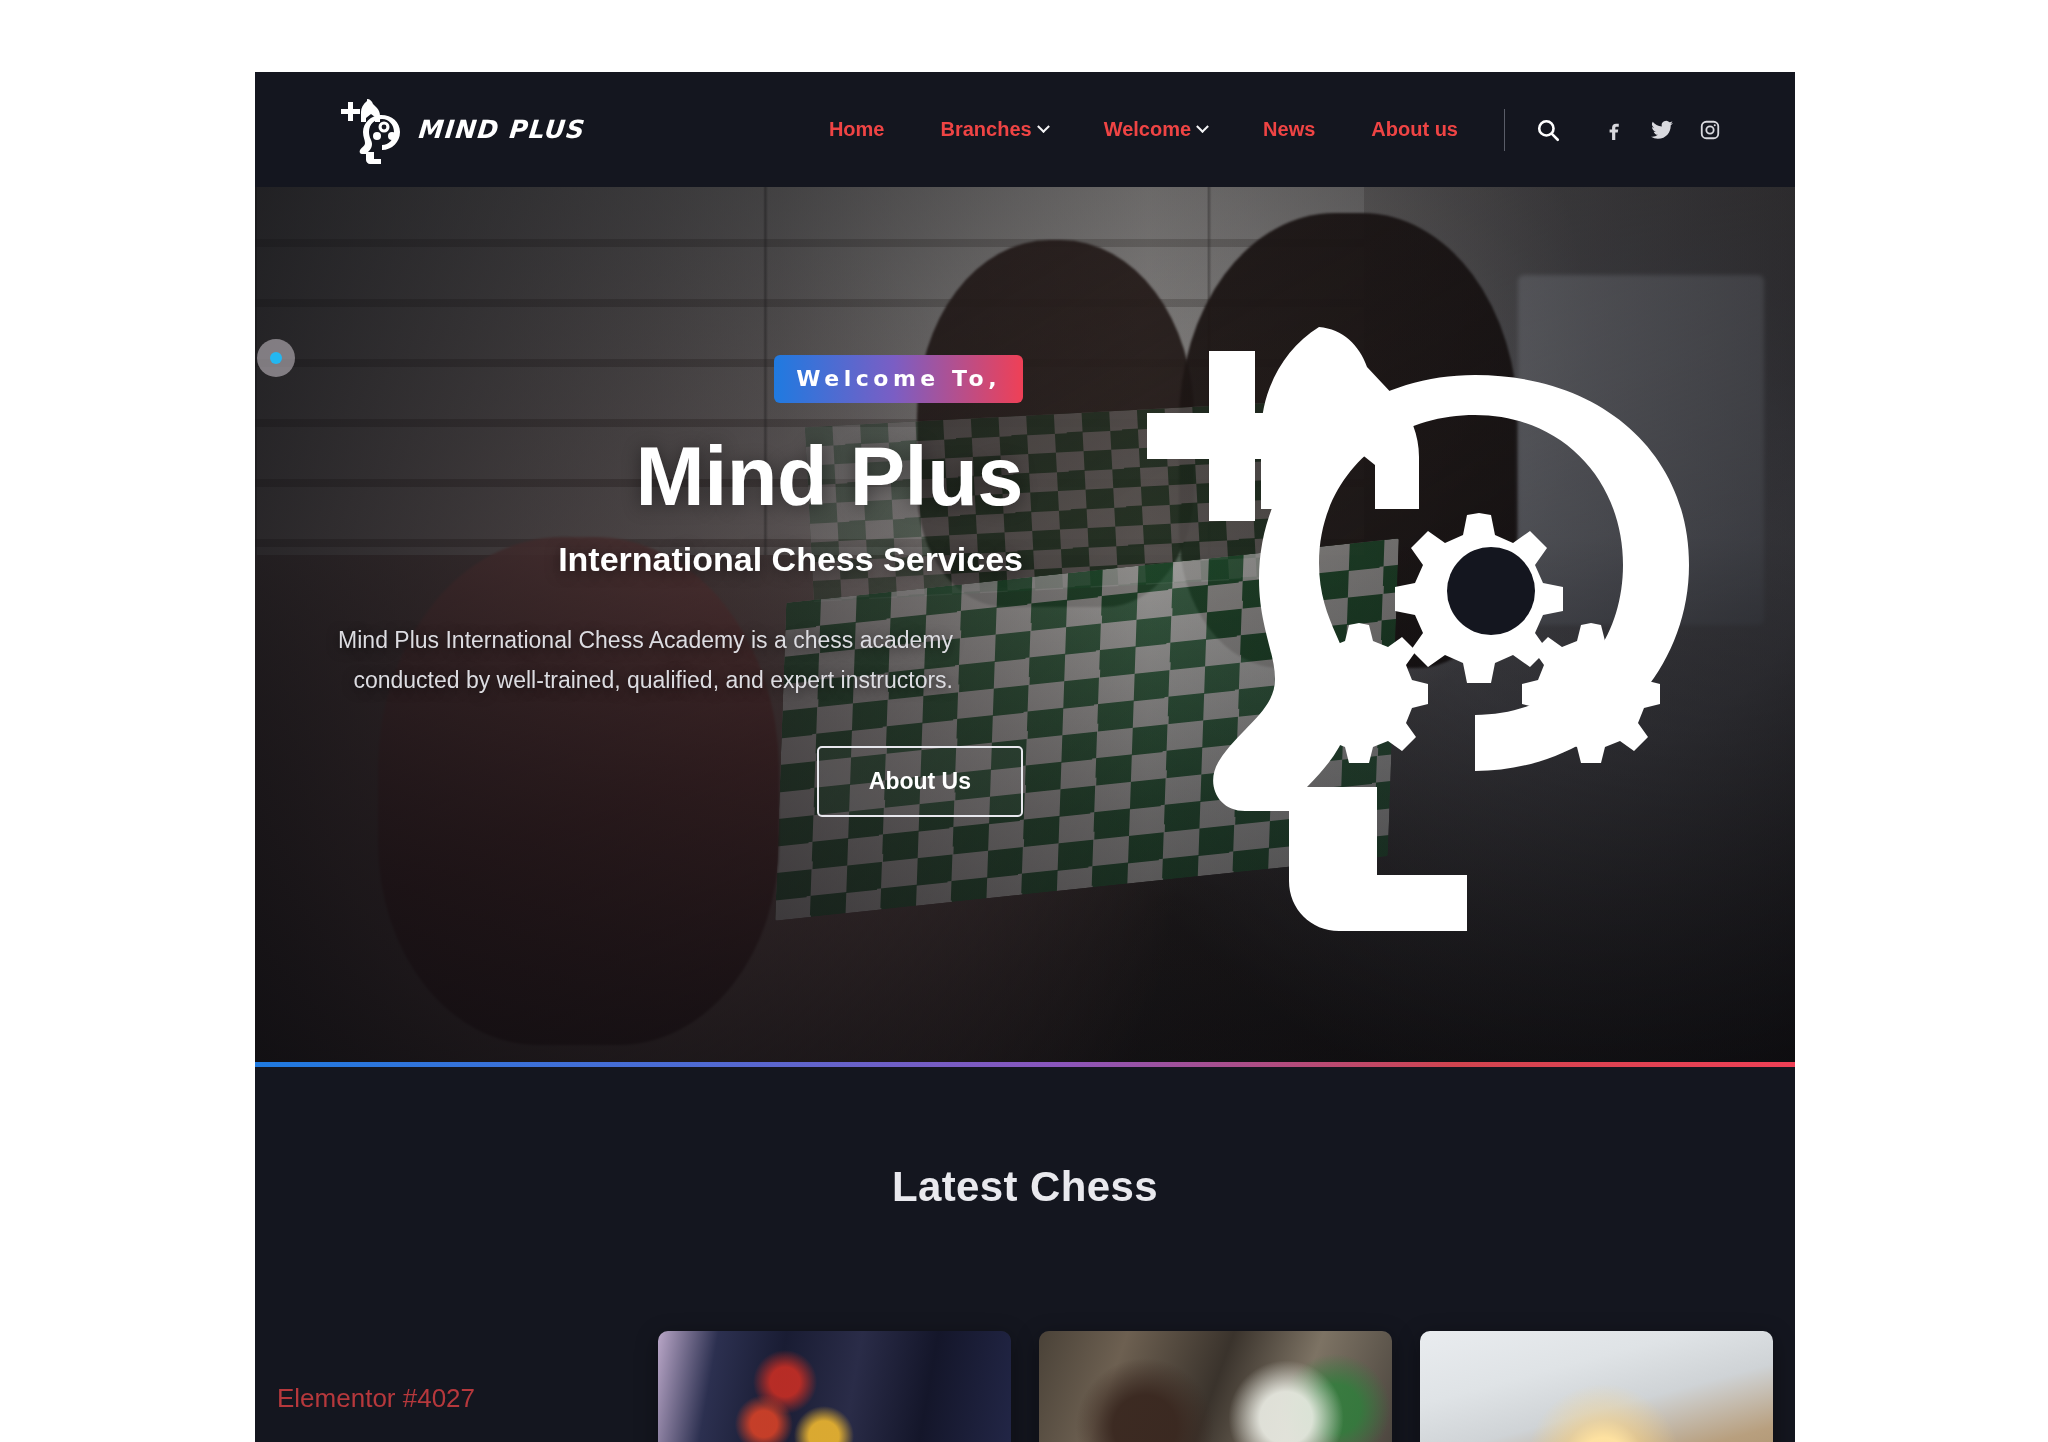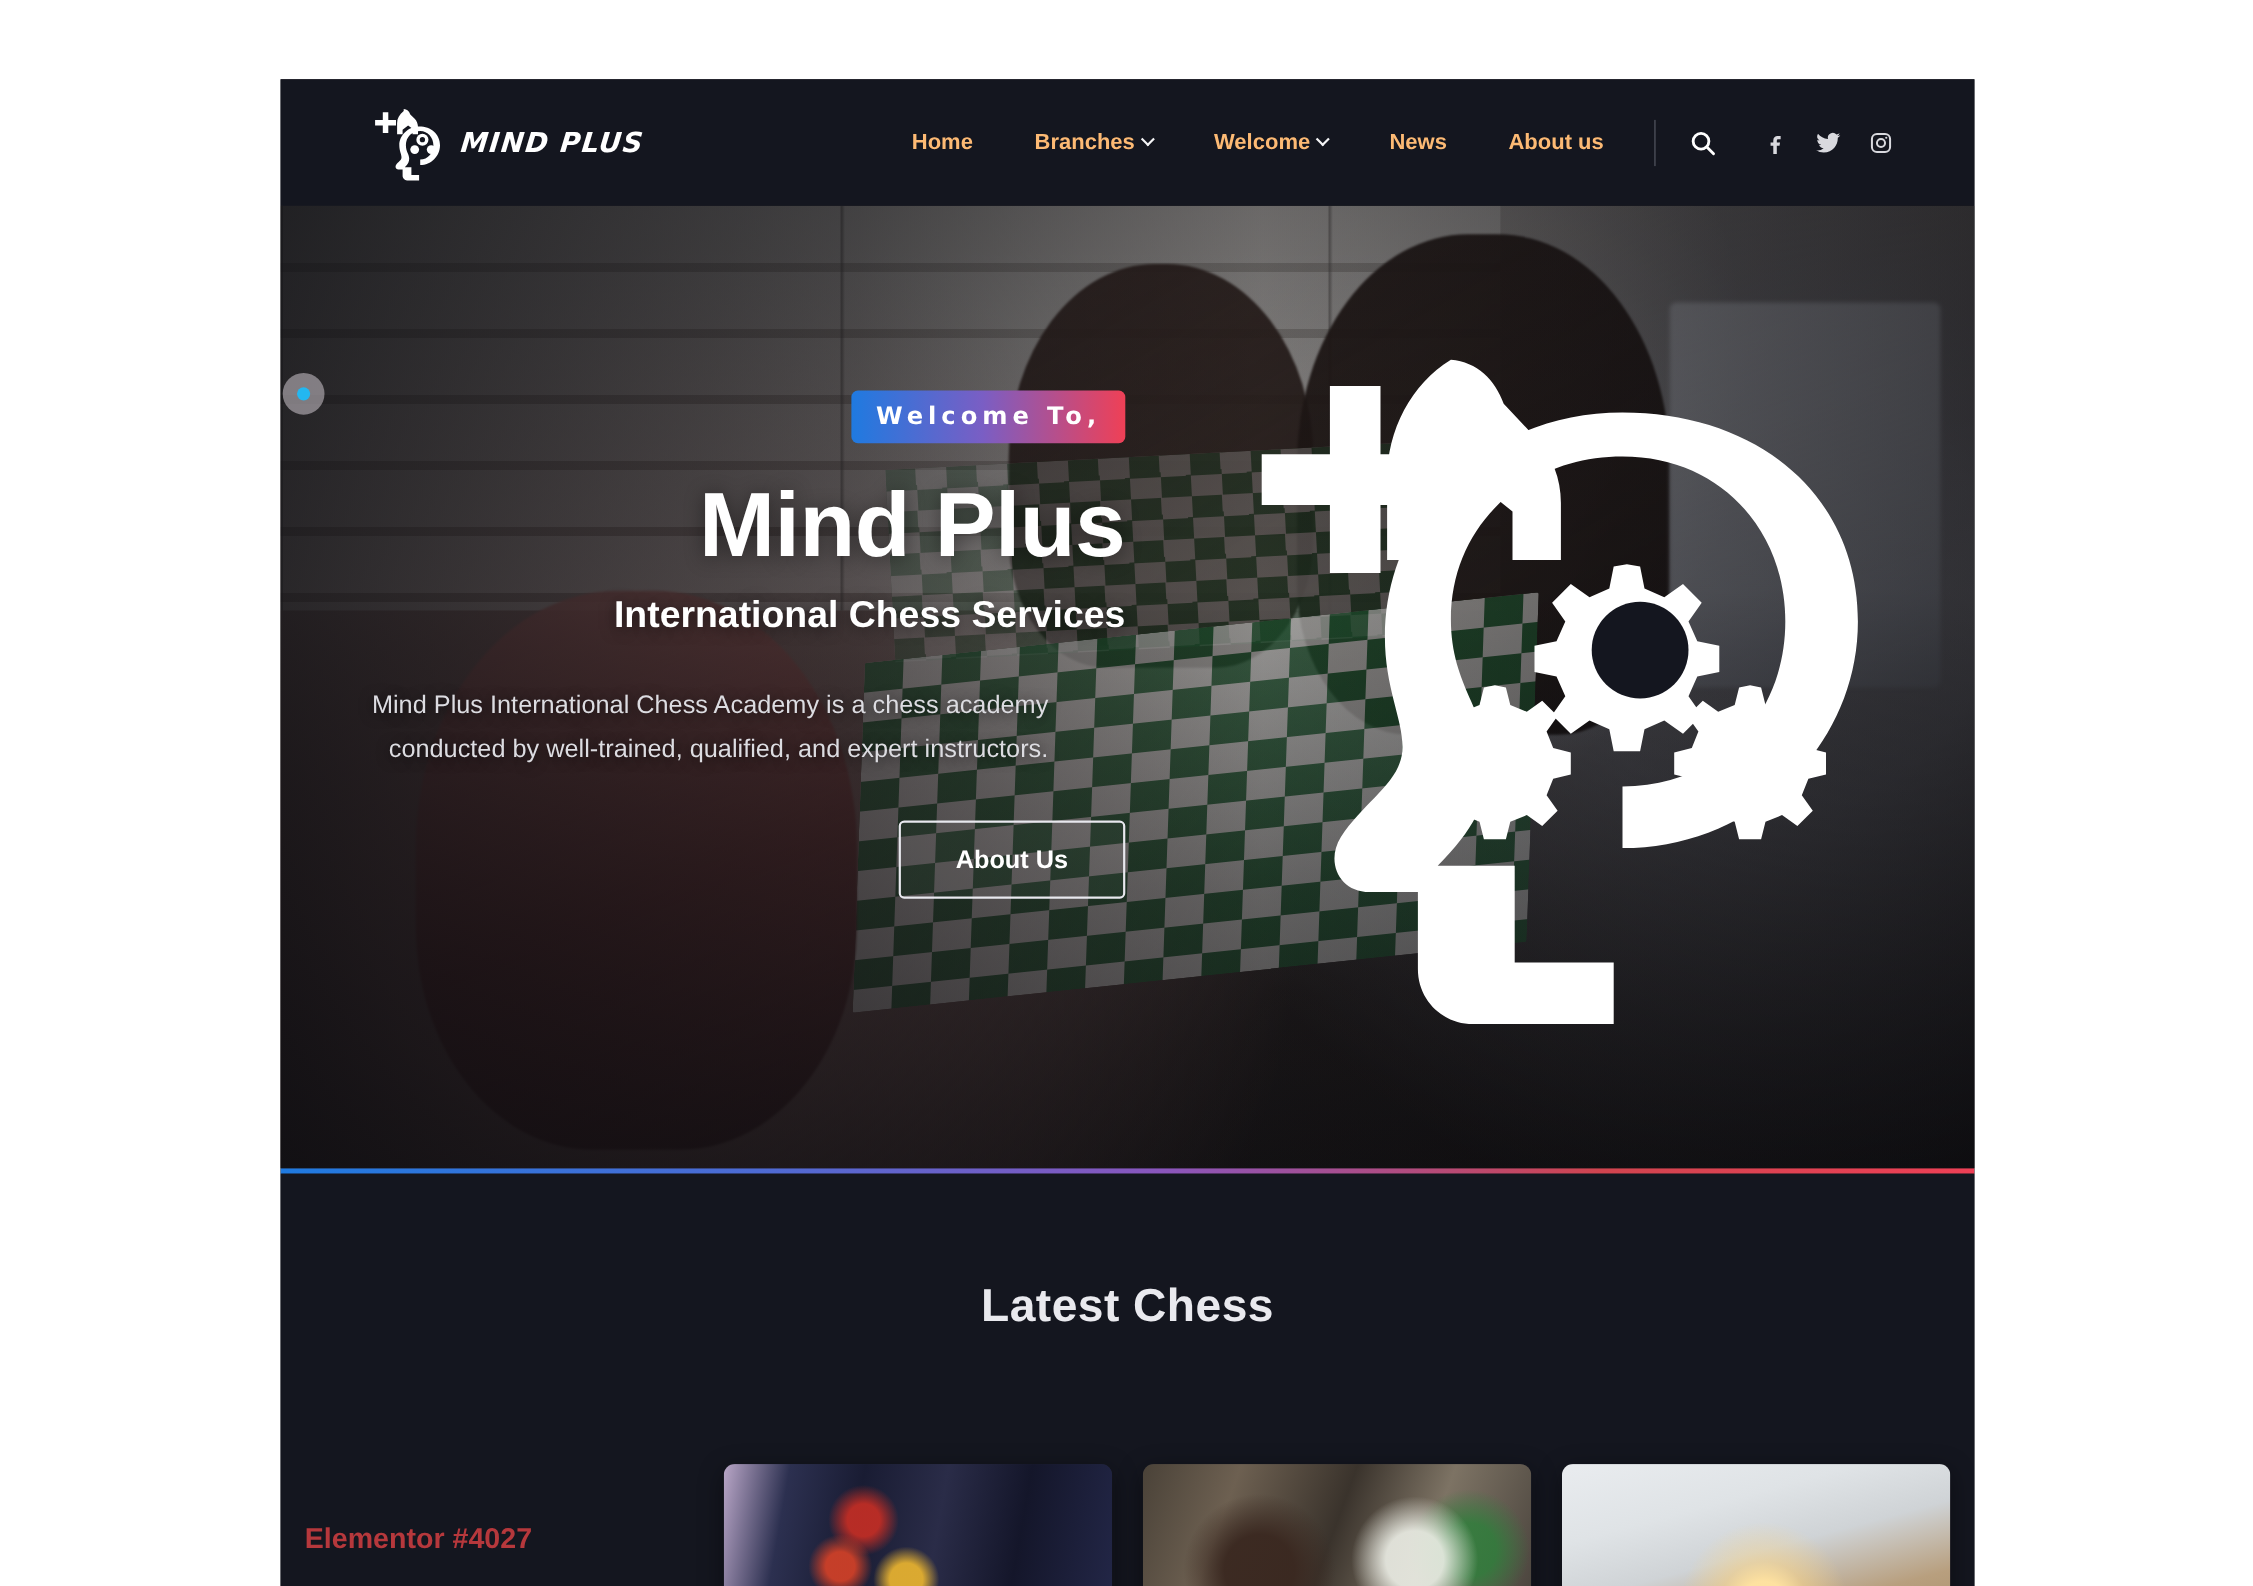--- a/index.html
+++ b/index.html
@@ -61,21 +61,21 @@
   }
 
   .nav {
     display: flex;
     align-items: center;
     margin-left: auto;
     margin-right: 70px;
     gap: 0;
   }
   .nav-item {
-    color: #fdba74;
+    color: #ef4444;
     font-size: 20px;
     font-weight: 700;
     padding: 10px 28px;
     cursor: pointer;
     white-space: nowrap;
     display: flex;
     align-items: center;
     gap: 7px;
   }
   .chev {
@@ -297,21 +297,21 @@
   .news-grid {
     display: flex;
     gap: 28px;
     padding: 120px 22px 0 22px;
     align-items: flex-start;
   }
   .news-col { flex: 1 1 0; min-width: 0; }
   .news-label {
     color: #b6383c;
     font-size: 26px;
-    font-weight: 700;
+    font-weight: 400;
     padding-top: 52px;
     padding-left: 0;
     cursor: pointer;
   }
   .news-card {
     border-radius: 10px;
     overflow: hidden;
     height: 150px;
     background: #22242e;
     cursor: pointer;

